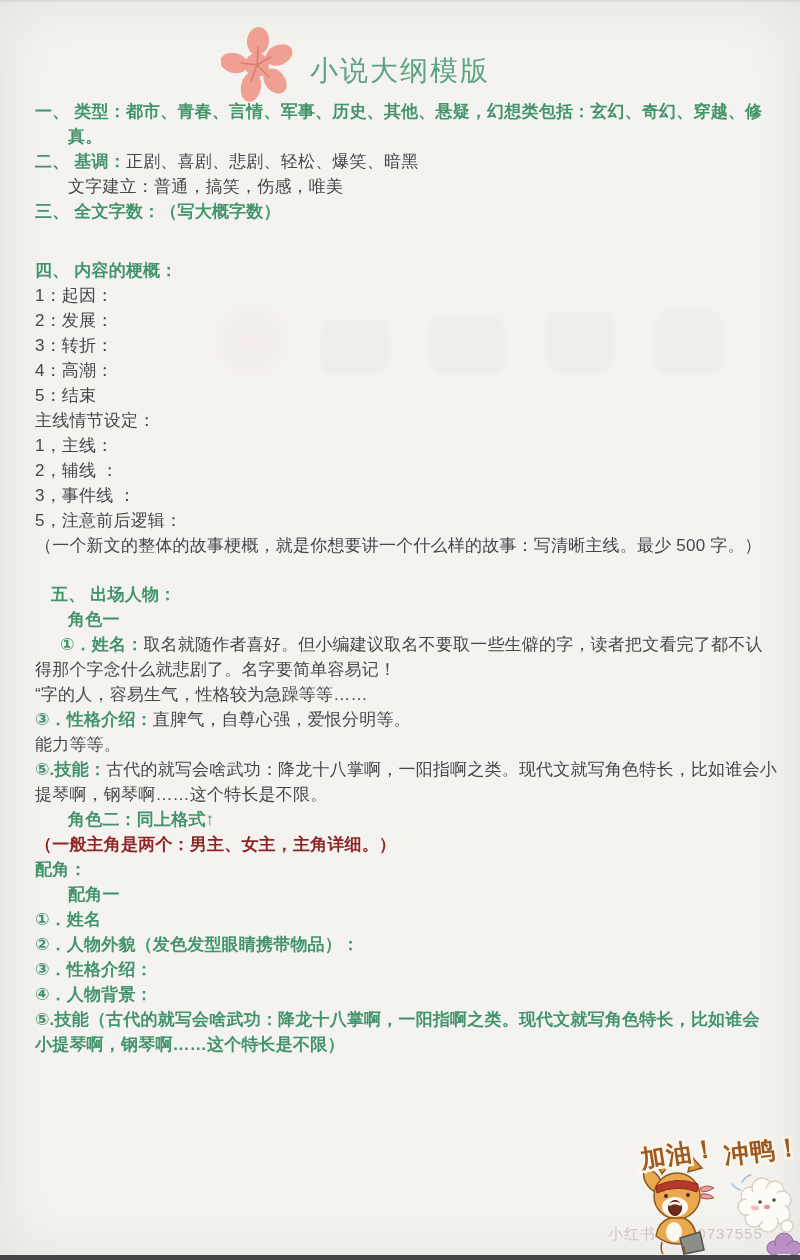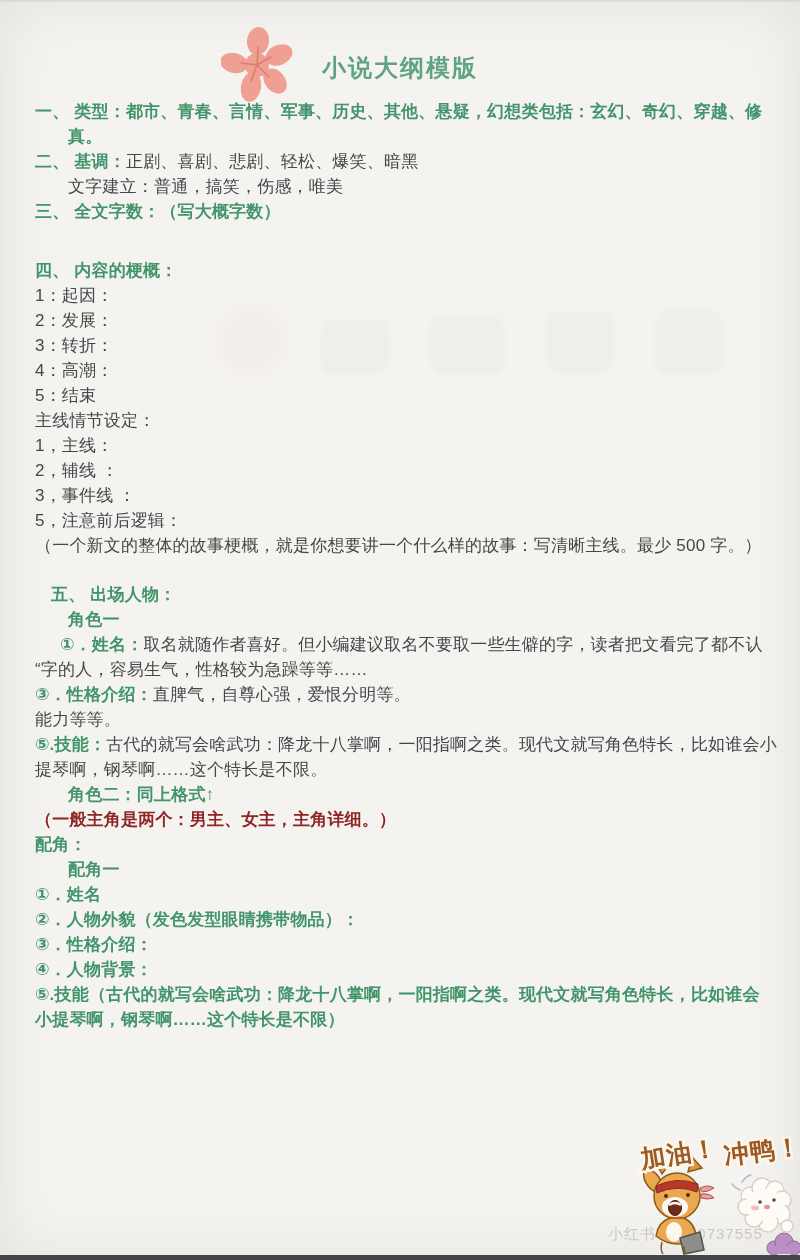--- a/index.html
+++ b/index.html
@@ -5,21 +5,21 @@
   html,body{margin:0;padding:0;}
   body{width:800px;height:1260px;overflow:hidden;
        font-family:"Liberation Sans","DejaVu Sans",sans-serif;}
   .page{position:relative;width:800px;height:1260px;background:#f4f3f0;overflow:hidden;
         box-shadow:inset 0 0 60px rgba(80,75,70,0.10);}
   .page::before{content:"";position:absolute;top:0;left:0;right:0;height:2px;background:#dddbd7;}
 
   
   .flower{position:absolute;left:221px;top:27px;width:74px;height:76px;}
   .page-title{position:absolute;left:0;top:52px;width:800px;text-align:center;
-              font-size:24px;font-weight:bold;letter-spacing:2px;color:#5fa381;}
+              font-size:28px;font-weight:normal;letter-spacing:2px;color:#5fa381;}
 
   
   .doc{position:absolute;top:99px;left:35px;width:730px;}
   .line{font-size:17px;line-height:25px;letter-spacing:0.2px;white-space:nowrap;color:#44474a;}
   .line.i1{padding-left:33px;}
   .line.i2{padding-left:25px;}
   .line.gap-lg{margin-top:34px;}
   .line.gap-md{margin-top:24px;margin-left:16px;}
   .g{color:#42946a;font-weight:bold;}
   .d{color:#44474a;font-weight:normal;}
@@ -77,20 +77,21 @@
       <div class="line"><span class="d">5：结束</span></div>
       <div class="line"><span class="d">主线情节设定：</span></div>
       <div class="line"><span class="d">1，主线：</span></div>
       <div class="line"><span class="d">2，辅线 ：</span></div>
       <div class="line"><span class="d">3，事件线 ：</span></div>
       <div class="line"><span class="d">5，注意前后逻辑：</span></div>
       <div class="line"><span class="d">（一个新文的整体的故事梗概，就是你想要讲一个什么样的故事：写清晰主线。最少 500 字。）</span></div>
       <div class="line gap-md"><span class="g">五、  出场人物：</span></div>
       <div class="line i1"><span class="g">角色一</span></div>
       <div class="line i2"><span class="g">①．姓名：</span><span class="d">取名就随作者喜好。但小编建议取名不要取一些生僻的字，读者把文看完了都不认</span></div>
+      <div class="line"><span class="d">得那个字念什么就悲剧了。名字要简单容易记！</span></div>
       <div class="line"><span class="d">“字的人，容易生气，性格较为急躁等等……</span></div>
       <div class="line"><span class="g">③．性格介绍：</span><span class="d">直脾气，自尊心强，爱恨分明等。</span></div>
       <div class="line"><span class="d">能力等等。</span></div>
       <div class="line"><span class="g">⑤.技能：</span><span class="d">古代的就写会啥武功：降龙十八掌啊，一阳指啊之类。现代文就写角色特长，比如谁会小</span></div>
       <div class="line"><span class="d">提琴啊，钢琴啊……这个特长是不限。</span></div>
       <div class="line i1"><span class="g">角色二：同上格式↑</span></div>
       <div class="line"><span class="r">（一般主角是两个：男主、女主，主角详细。）</span></div>
       <div class="line"><span class="g">配角：</span></div>
       <div class="line i1"><span class="g">配角一</span></div>
       <div class="line"><span class="g">①．姓名</span></div>

